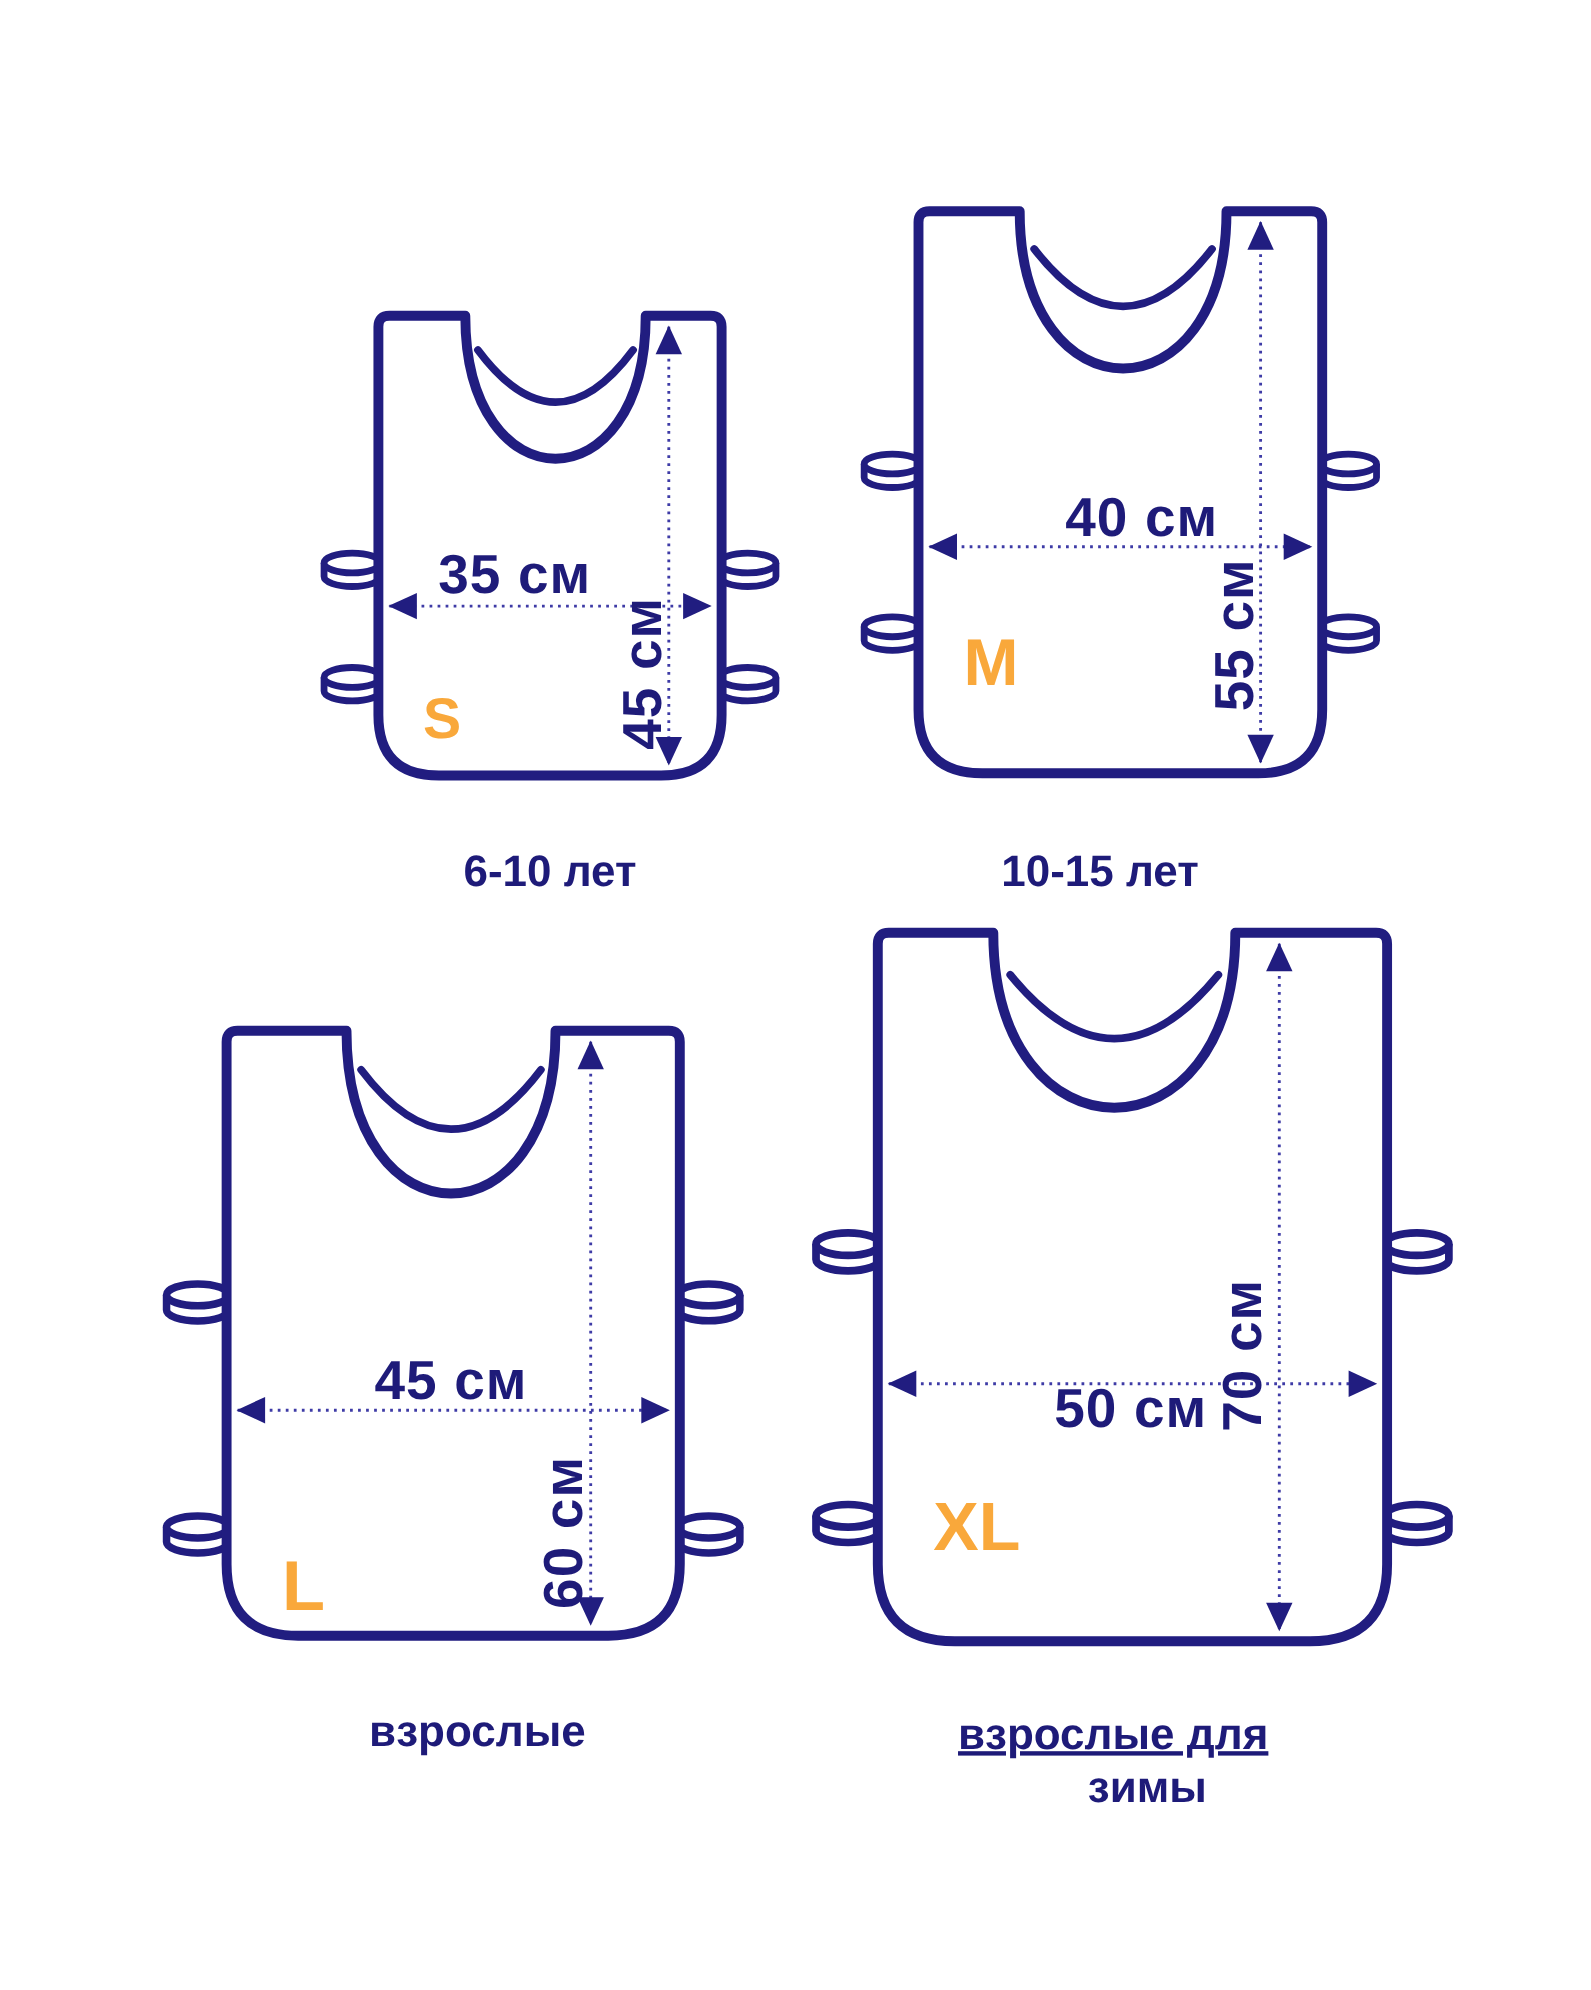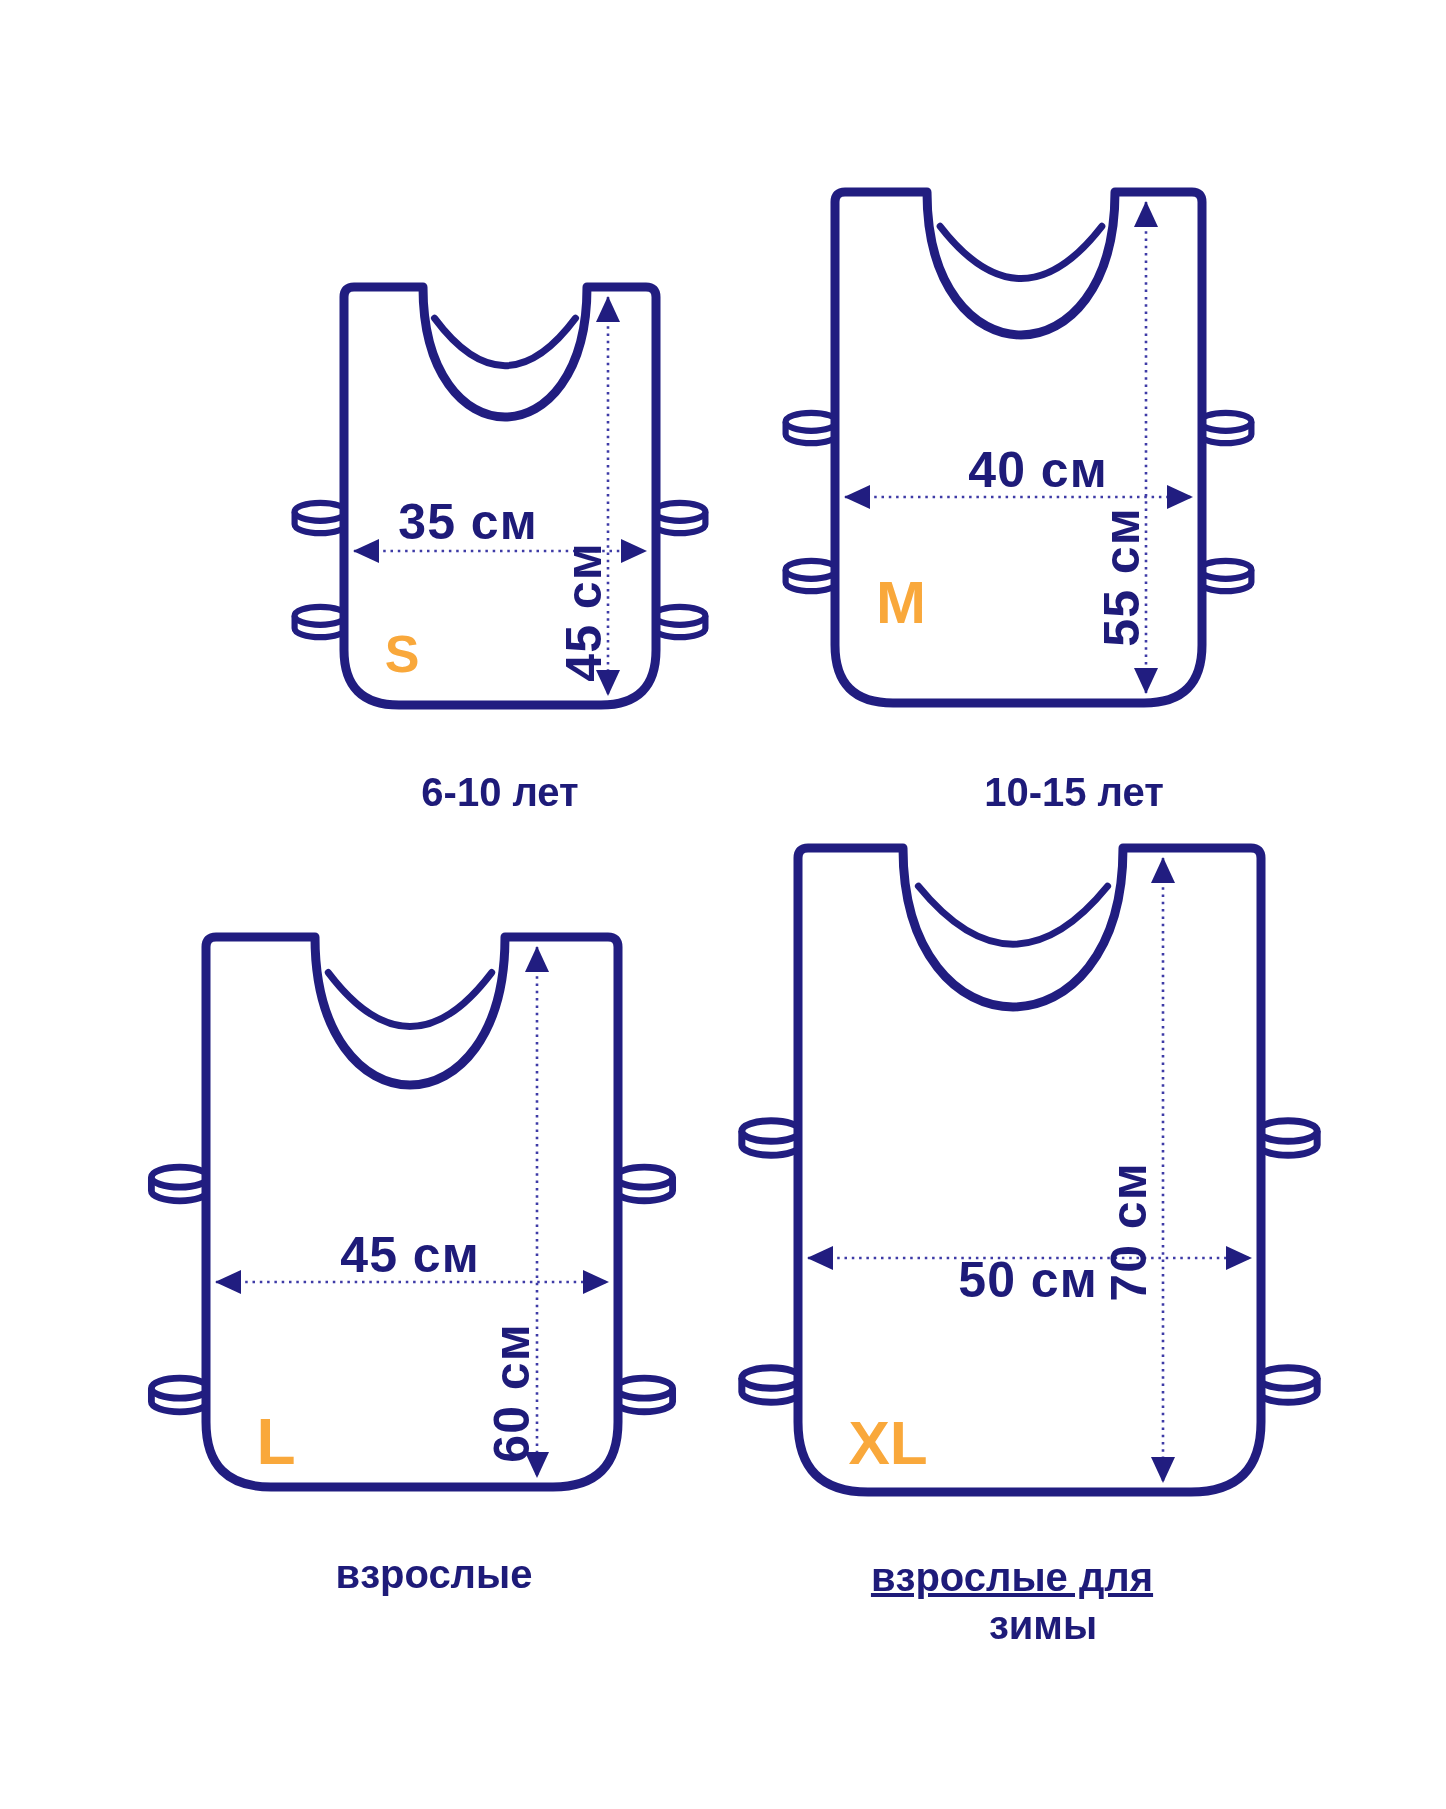--- a/index.html
+++ b/index.html
@@ -128,24 +128,24 @@
       </g>
     </svg>
   <div id="labels">
       <div class="lbl dim-label" style="left: 468px; top: 522px;">35 см</div>
       <div class="lbl dim-label-v" style="left: 584px; top: 612px;">45 см</div>
       <div class="lbl size-letter" style="left: 402px; top: 654px; font-size: 52px;">S</div>
       <div class="lbl age-label" style="left: 500px; top: 792px;">6-10 лет</div>
       <div class="lbl dim-label" style="left: 1018px; top: 470px; margin-left: 20px;">40 см</div>
       <div class="lbl dim-label-v" style="left: 1122px; top: 577px;">55 см</div>
       <div class="lbl size-letter" style="left: 901px; top: 603px; font-size: 60px;">M</div>
-      <div class="lbl age-label" style="left: 1074px; top: 792px;">10-15 лет</div>
+      <div class="lbl age-label" style="left: 1000px; top: 792px;">10-15 лет</div>
       <div class="lbl dim-label" style="left: 410px; top: 1255px;">45 см</div>
       <div class="lbl dim-label-v" style="left: 512px; top: 1393px;">60 см</div>
       <div class="lbl size-letter" style="left: 276px; top: 1442px; font-size: 64px;">L</div>
       <div class="lbl age-label" style="left: 434px; top: 1574px;">взрослые</div>
       <div class="lbl dim-label" style="left: 1028px; top: 1280px; text-align: right;">50 см</div>
       <div class="lbl dim-label-v" style="left: 1129px; top: 1232px;">70 см</div>
-      <div class="lbl size-letter" style="left: 888px; top: 1443px; font-size: 62px;">XL</div>
+      <div class="lbl size-letter" style="left: 888px; top: 1389px; font-size: 62px;">XL</div>
       <div class="lbl age-label" style="left: 1012px; top: 1577px; text-decoration: underline;">взрослые для</div>
       <div class="lbl age-label" style="left: 1012px; top: 1625px; margin-left: 31px;">зимы</div>
     </div>
 </div>
 
 </body></html>

